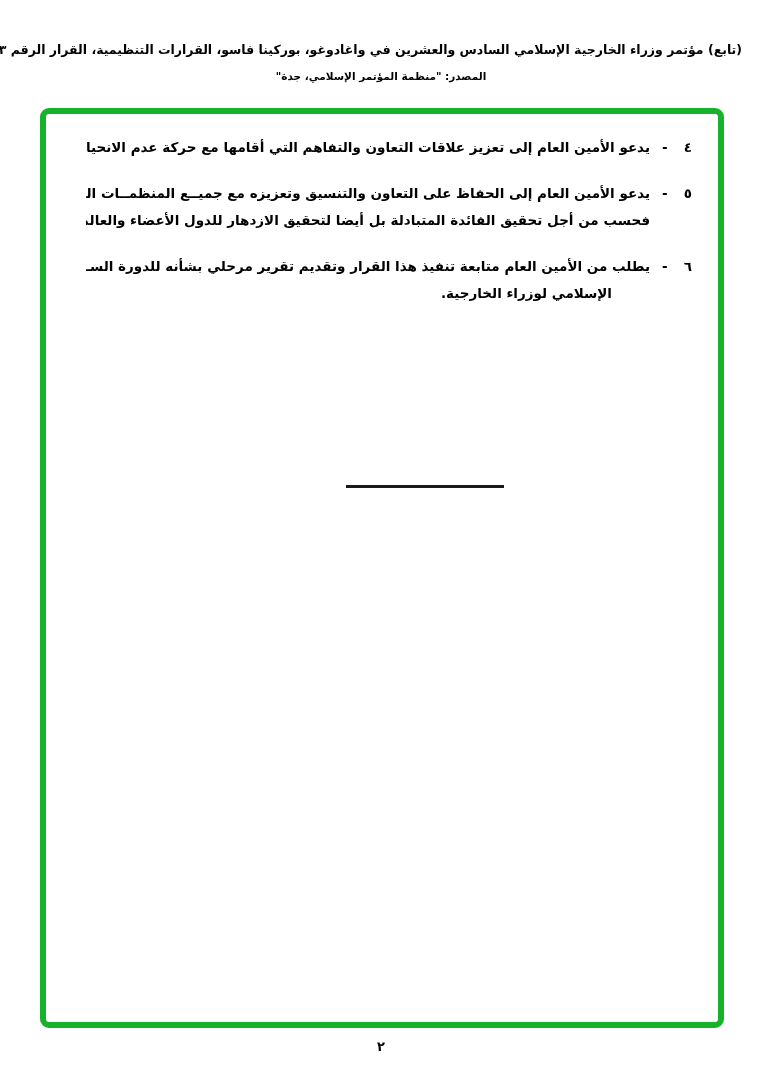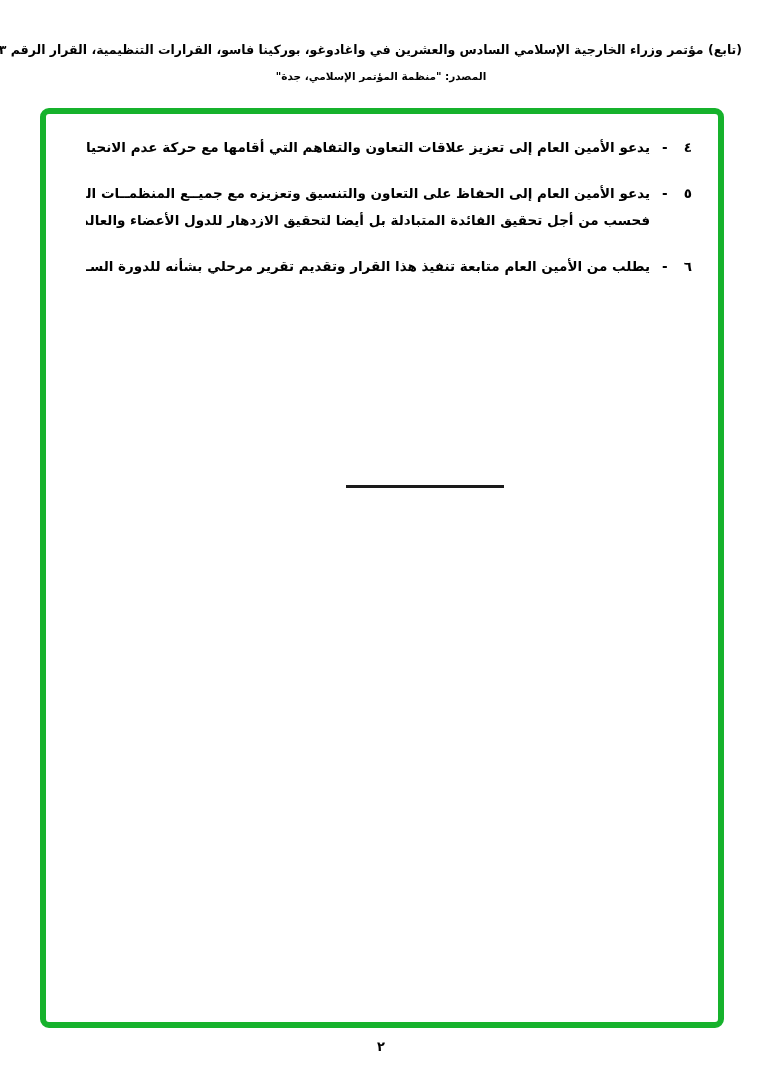--- a/index.html
+++ b/index.html
@@ -85,20 +85,21 @@
       </div>
     </div>
 
     <div class="item">
       <div class="marker">
         <span>٦</span>
         <span>-</span>
       </div>
       <div class="itext">
         <div class="line fill">يطلب من الأمين العام متابعة تنفيذ هذا القرار وتقديم تقرير مرحلي بشأنه للدورة الســابعة والعشــرين للمؤتمــر</div>
+        <div class="line indent-end">الإسلامي لوزراء الخارجية.</div>
       </div>
     </div>
 
   </div>
 
   <div class="divider"></div>
 </div>
 
 <div class="pagenum">٢</div>
 

